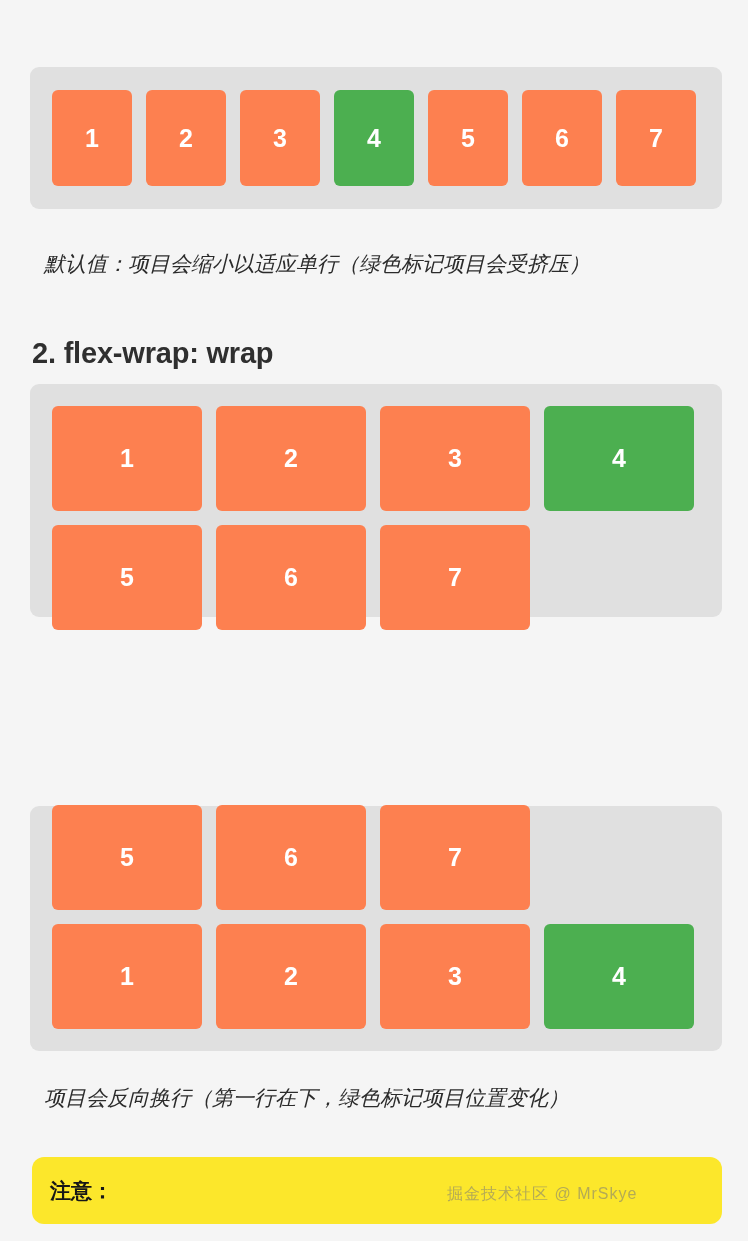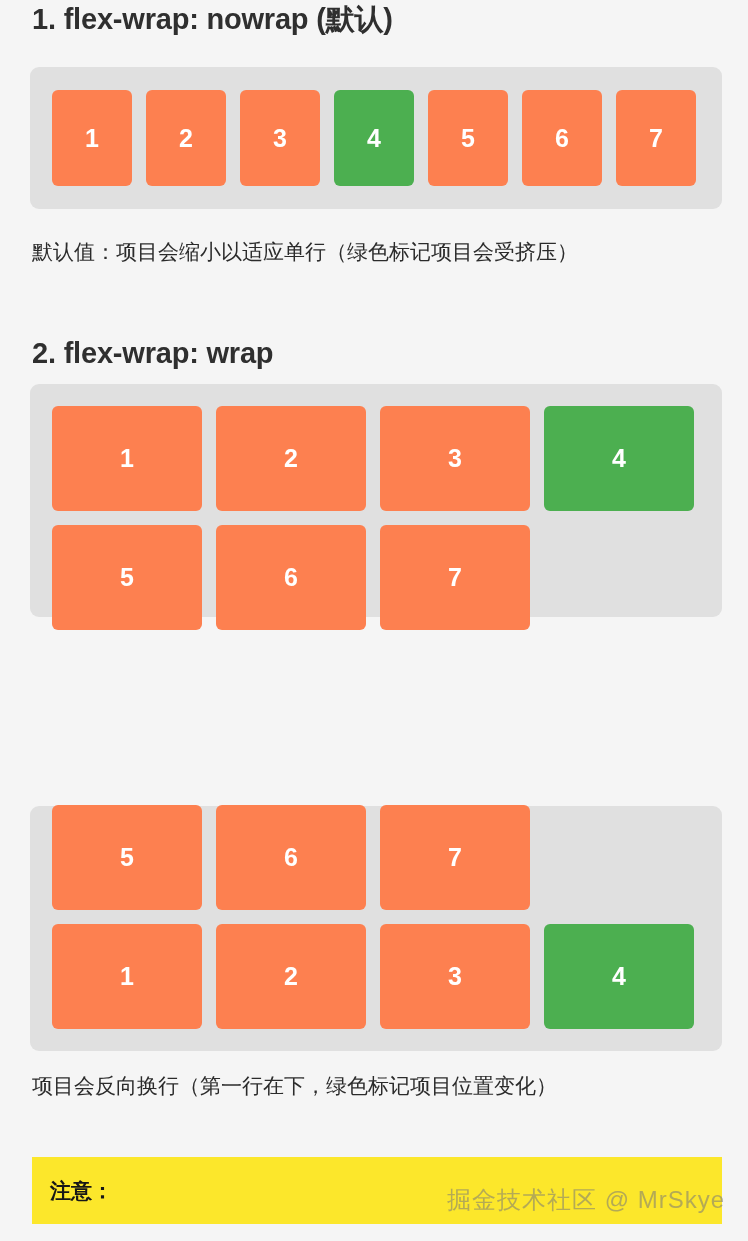--- a/index.html
+++ b/index.html
@@ -52,23 +52,24 @@
     font-weight: bold;
     box-sizing: border-box;
     flex: 0 0 auto;
   }
 
   .item.green {
     background: #4caf50;
   }
 
   .desc {
-    margin: 0;
+    margin: 12px;
     color: #2b2b2b;
     font-size: 21px;
+    font-style: italic;
     line-height: 1.35;
     white-space: nowrap;
   }
 
   
   .sec1-title   { position: absolute; left: 32px; top: 2px; }
   .box-nowrap   { position: absolute; left: 30px; top: 67px; width: 692px; height: 142px;
                   flex-wrap: nowrap; align-items: center; gap: 14px; }
   .box-nowrap .item { width: 80px; height: 96px; }
   .desc-1       { position: absolute; left: 32px; top: 238px; }
@@ -88,52 +89,51 @@
   .desc-3       { position: absolute; left: 32px; top: 1072px; }
 
   
   .notice {
     position: absolute;
     left: 32px;
     top: 1157px;
     width: 690px;
     height: 67px;
     background: #fce72b;
-    border-radius: 0;
+    border-radius: 12px;
     box-sizing: border-box;
     display: flex;
     align-items: center;
     padding: 0 18px;
     color: #171717;
     font-size: 21px;
     white-space: nowrap;
   }
   .notice-label {
     font-weight: bold;
     margin-right: 12px;
   }
 
   
   .watermark {
     position: absolute;
     left: 447px;
     top: 1184px;
     color: rgba(120,120,120,0.55);
-    font-size: 24px;
+    font-size: 16px;
     letter-spacing: 1px;
     white-space: nowrap;
     pointer-events: none;
   }
 </style>
 </head>
 <body>
 
 <div class="page">
 
-  <h2 class="section-title sec1-title">1. flex-wrap: nowrap (默认)</h2>
 
   <div class="demo-box box-nowrap">
     <div class="item">1</div>
     <div class="item">2</div>
     <div class="item">3</div>
     <div class="item green">4</div>
     <div class="item">5</div>
     <div class="item">6</div>
     <div class="item">7</div>
   </div>

